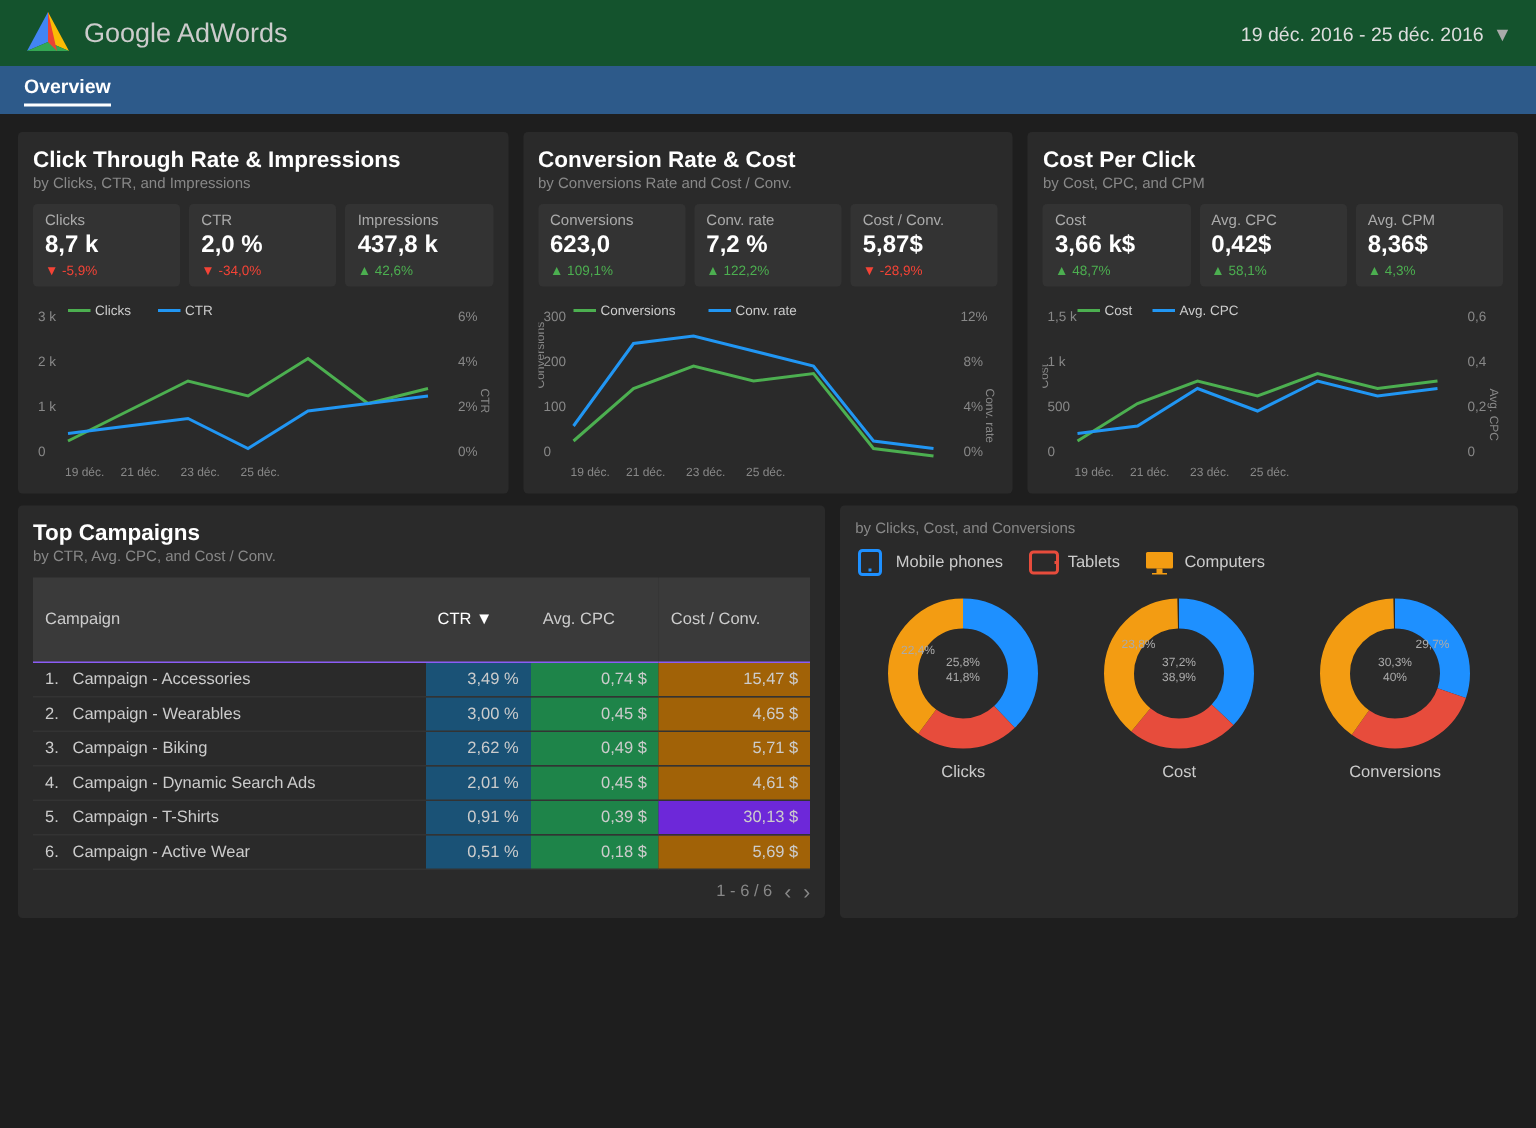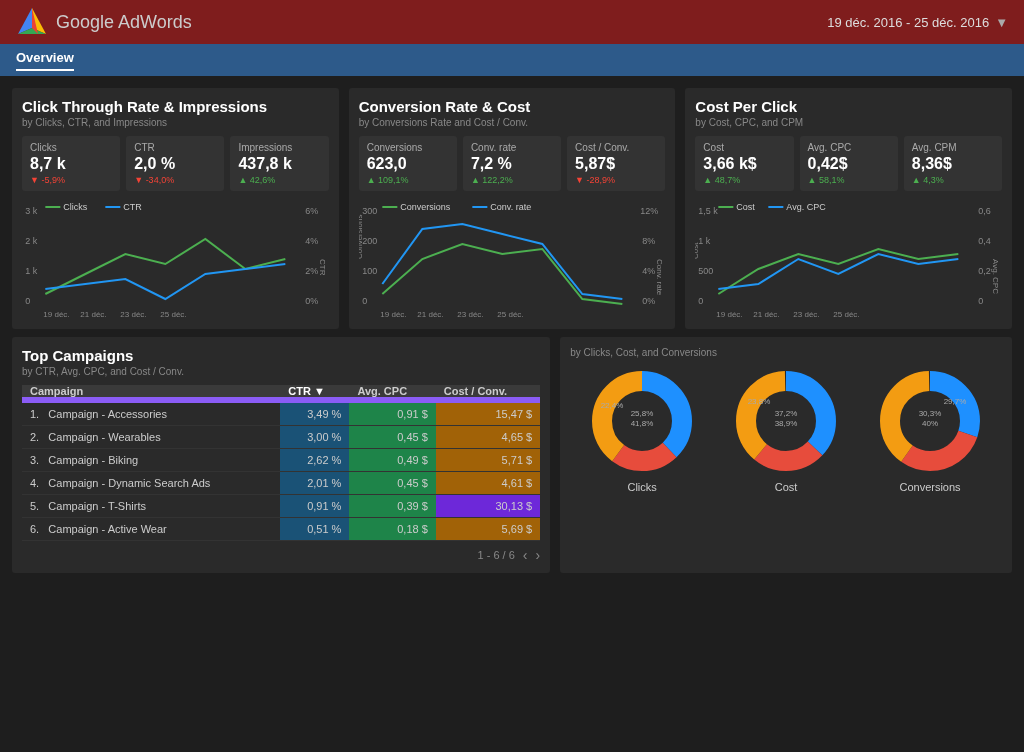--- a/index.html
+++ b/index.html
@@ -8,21 +8,21 @@
       color: #fff;
       font-family: Arial, sans-serif;
       font-size: 12px;
       width: 1024px;
       height: 752px;
       overflow: hidden;
     }
 
     
     .header {
-      background: #7f1d1d;
+      background: #14532d;
       display: flex;
       justify-content: space-between;
       padding: 16px 16px;
       height: 44px;
     }
     .logo-area {
       display: flex;
       align-items: center;
       gap: 8px;
     }
@@ -148,25 +148,25 @@
     
     .campaigns-table {
       width: 100%;
       border-collapse: collapse;
       font-size: 11px;
     }
     .campaigns-table thead tr {
       background: #3a3a3a;
     }
     .campaigns-table th {
-      padding: 0 8px;
+      padding: 22px 8px;
       text-align: left;
       color: #ccc;
-      font-weight: bold;
-      border-bottom: 6px solid #8b5cf6;
+      font-weight: normal;
+      border-bottom: 1px solid #8b5cf6;
     }
     .campaigns-table th.sorted {
       color: #fff;
     }
     .campaigns-table td {
       padding: 5px 8px;
       color: #ccc;
       border-bottom: 1px solid #333;
     }
     .ctr-cell {
@@ -436,21 +436,21 @@
             <th>Campaign</th>
             <th class="sorted">CTR ▼</th>
             <th>Avg. CPC</th>
             <th>Cost / Conv.</th>
           </tr>
         </thead>
         <tbody>
           <tr class="table-row">
             <td>1. &nbsp; Campaign - Accessories</td>
             <td class="ctr-cell">3,49 %</td>
-            <td class="avgcpc-cell">0,91 $</td>
+            <td class="avgcpc-cell">0,74 $</td>
             <td class="costconv-cell">15,47 $</td>
           </tr>
           <tr class="table-row">
             <td>2. &nbsp; Campaign - Wearables</td>
             <td class="ctr-cell">3,00 %</td>
             <td class="avgcpc-cell">0,45 $</td>
             <td class="costconv-cell">4,65 $</td>
           </tr>
           <tr class="table-row">
             <td>3. &nbsp; Campaign - Biking</td>
@@ -481,20 +481,44 @@
       <div class="table-pagination">
         <span>1 - 6 / 6</span>
         <span class="page-btn">‹</span>
         <span class="page-btn">›</span>
       </div>
     </div>
 
     <div class="device-panel">
       <div class="panel-subtitle">by Clicks, Cost, and Conversions</div>
 
+      <div class="device-legend">
+        <div class="legend-item">
+          <svg width="22" height="18">
+            <rect x="3" y="1" width="14" height="16" rx="2" ry="2" fill="none" stroke="#1e90ff" stroke-width="2"></rect>
+            <line x1="9" y1="14" x2="11" y2="14" stroke="#1e90ff" stroke-width="2"></line>
+          </svg>
+          <span>Mobile phones</span>
+        </div>
+        <div class="legend-item">
+          <svg width="22" height="18">
+            <rect x="2" y="2" width="18" height="14" rx="2" ry="2" fill="none" stroke="#e74c3c" stroke-width="2"></rect>
+            <line x1="18" y1="9" x2="20" y2="9" stroke="#e74c3c" stroke-width="2"></line>
+          </svg>
+          <span>Tablets</span>
+        </div>
+        <div class="legend-item">
+          <svg width="22" height="18">
+            <rect x="1" y="2" width="18" height="11" rx="1" fill="#f39c12"></rect>
+            <rect x="8" y="13" width="4" height="3" fill="#f39c12"></rect>
+            <rect x="5" y="16" width="10" height="1" fill="#f39c12"></rect>
+          </svg>
+          <span>Computers</span>
+        </div>
+      </div>
 
       <div class="donut-row">
 
         <div class="donut-item">
           <svg width="110" height="110" viewBox="0 0 110 110">
 
             <circle cx="55" cy="55" r="40" fill="none" stroke="#1e90ff" stroke-width="20" stroke-dasharray="95 156" stroke-dashoffset="0" transform="rotate(-90 55 55)"></circle>
 
             <circle cx="55" cy="55" r="40" fill="none" stroke="#e74c3c" stroke-width="20" stroke-dasharray="56 195" stroke-dashoffset="-95" transform="rotate(-90 55 55)"></circle>
 

